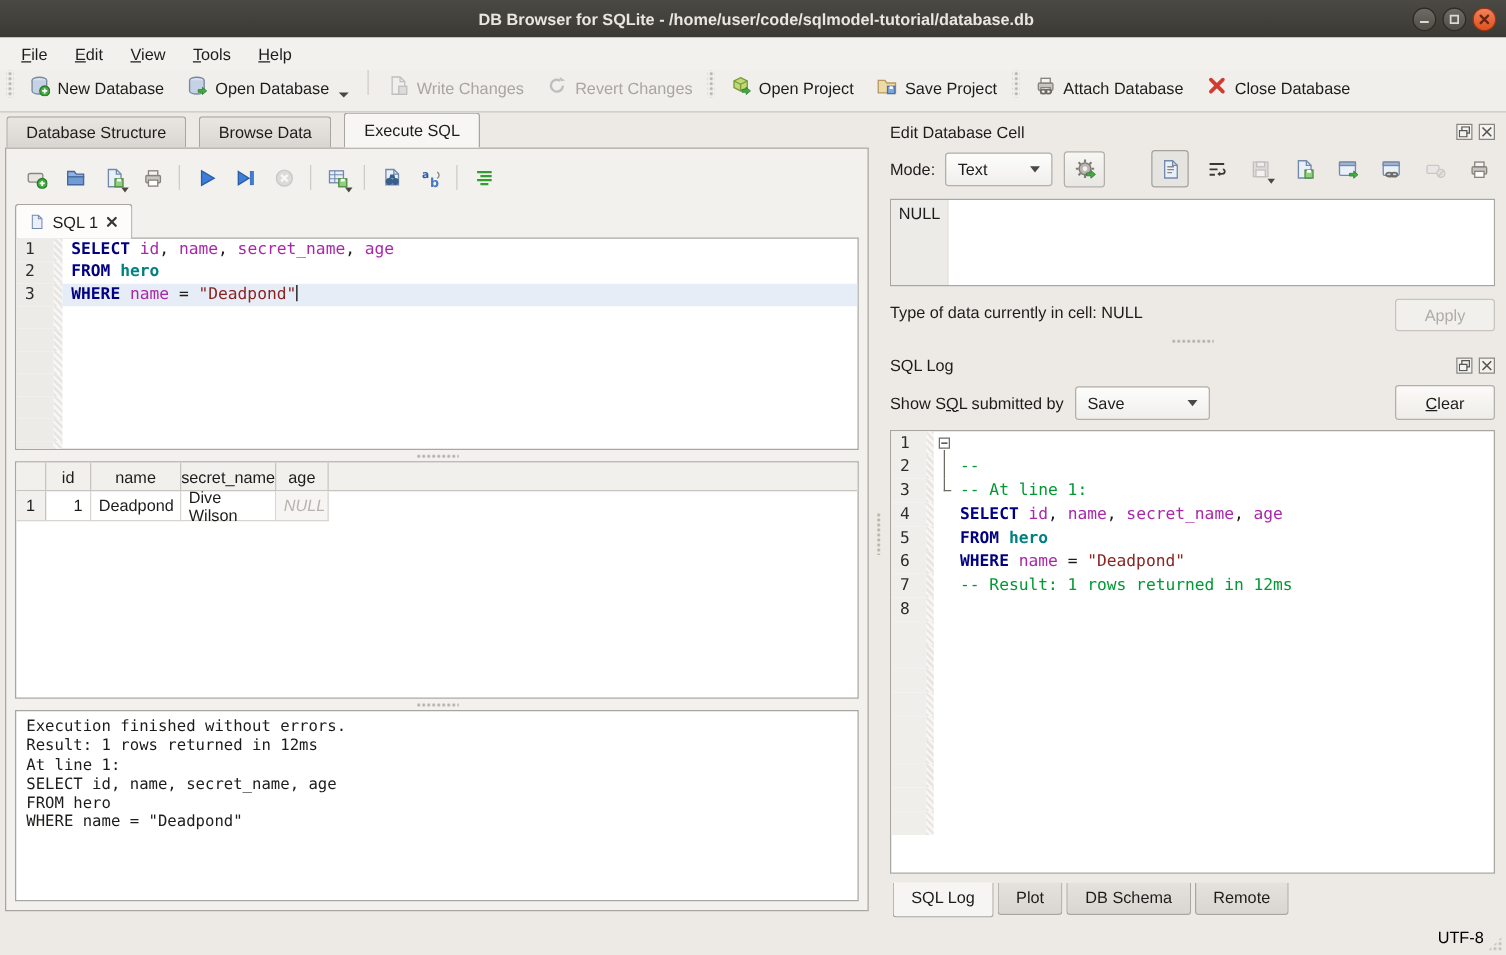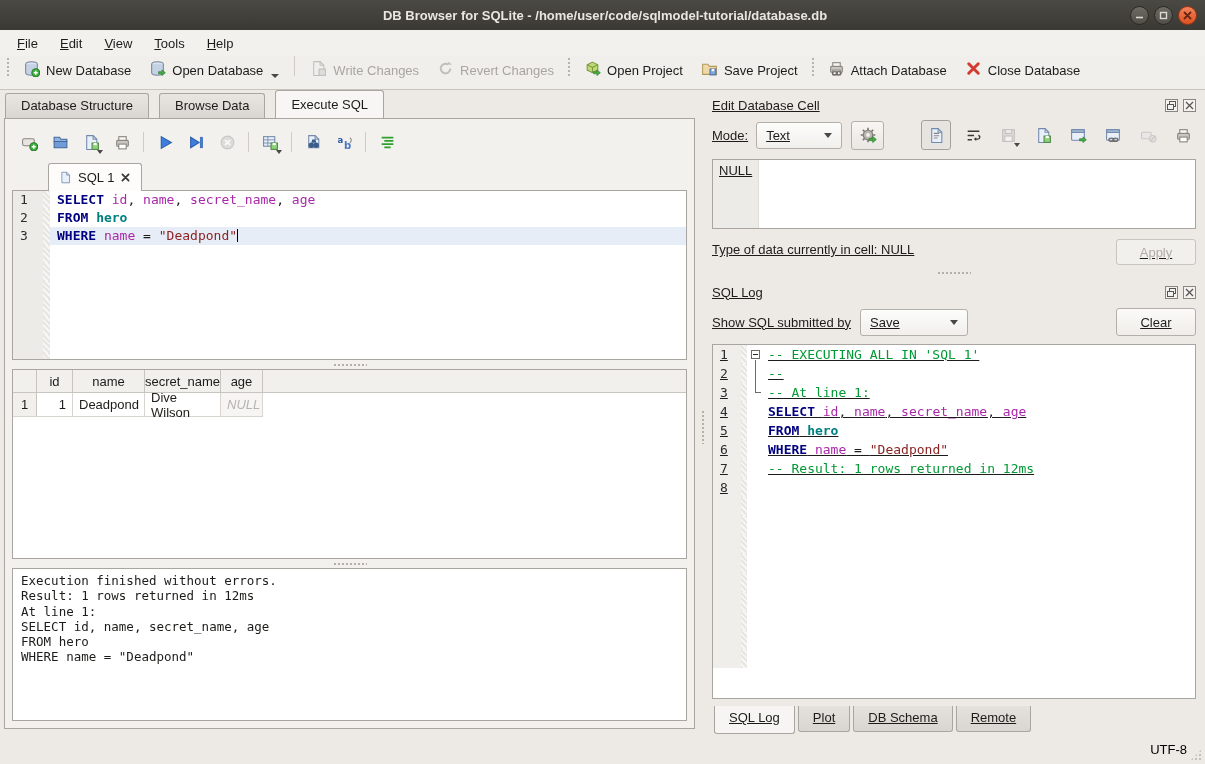--- a/index.html
+++ b/index.html
@@ -34,21 +34,21 @@
   .tab { height:25px; padding:4px 15px; background:linear-gradient(#E9E6E2,#D9D6D1); border:1px solid #A9A6A1; border-bottom:none; border-radius:3px 3px 0 0; margin-right:10px; }
   .tab.active { height:28px; background:#F7F6F4; padding-top:6px; position:relative; z-index:3; }
   .frame { position:absolute; left:4px; right:6px; top:28px; bottom:35px; border:1px solid #A9A6A1; background:#F2F1EE; padding:7px; display:flex; flex-direction:column; }
   
   .sql-toolbar { height:32px; display:flex; align-items:center; gap:5px; padding-left:4px; flex:none; }
   .sbtn { width:26px; height:26px; display:flex; align-items:center; justify-content:center; position:relative; border-radius:3px; }
   .sbtn.disabled svg { opacity:.45; filter:grayscale(1); }
   .mini-arrow { position:absolute; right:1px; bottom:1px; width:0; height:0; border-left:3px solid transparent; border-right:3px solid transparent; border-top:4px solid #4a4843; }
   .ssep { width:1px; height:20px; background:#CFCCC6; margin:0 3px; }
   
-  .subtabbar { height:30px; display:flex; align-items:flex-end; flex:none; margin-top:3px;margin-left:36px; }
+  .subtabbar { height:30px; display:flex; align-items:flex-end; flex:none; margin-top:3px; }
   .subtab { height:28px; display:flex; align-items:center; gap:6px; padding:0 10px; background:#FDFCFB; border:1px solid #A9A6A1; border-bottom:none; border-radius:3px 3px 0 0; position:relative; z-index:2; }
   
   .editor { height:170px; flex:none; border:1px solid #A9A6A1; background:#fff; overflow:hidden;
             font-family:"DejaVu Sans Mono", monospace; font-size:13px; margin-top:-1px; }
   .code-row { display:flex; height:18px; line-height:18px; white-space:pre; }
   .gutter-cell { flex:none; width:30px; background:#ECEBE8; color:#2d2c2a; padding-left:7px; }
   .hatch { flex:none; width:7px; background:repeating-linear-gradient(45deg,#E8E6E2 0 2px,#F7F6F4 2px 4px); }
   .code-cell { flex:1; padding-left:7px; }
   .code-row.current .code-cell { background:#E7EDF6; }
   .caret { display:inline-block; width:1px; height:13px; background:#000; vertical-align:-2px; }
@@ -68,21 +68,21 @@
   .grid-header { display:flex; height:23px; background:#F1F0ED; border-bottom:1px solid #C8C5C0; }
   .gh-cell { border-right:1px solid #C8C5C0; display:flex; align-items:center; justify-content:center; }
   .grid-row { display:flex; height:24px; }
   .gr-cell { border-right:1px solid #D8D5D0; border-bottom:1px solid #D8D5D0; padding:0 6px; display:flex; align-items:center; }
   .gr-rownum { background:#F1F0ED; border-right:1px solid #C8C5C0; justify-content:center; padding:0; }
   .gr-cell.num { justify-content:flex-end; }
   .gr-cell.nullv { color:#B7B4AF; font-style:italic; background:#F6F5F3; }
   
   .status-box { flex:1; border:1px solid #A9A6A1; background:#fff; font-family:"DejaVu Sans Mono", monospace; font-size:12.5px; line-height:15.3px; padding:4px 8px; white-space:pre; overflow:hidden; }
   
-  .right-pane { position:absolute; left:706px; top:0; right:0; height:100%; display:flex; flex-direction:column; padding:4px 9px 0 6px;text-decoration:underline; }
+  .right-pane { position:absolute; left:706px; top:0; right:0; height:100%; display:flex; flex-direction:column; padding:4px 9px 0 6px; }
   .dock-title { display:flex; align-items:center; height:22px; flex:none; }
   .dock-title .t { flex:1; }
   .dock-btn { width:13px; height:13px; border:1px solid #8a8781; background:#F3F2EF; margin-left:5px; display:flex; align-items:center; justify-content:center; }
   .mode-row { display:flex; align-items:center; height:38px; flex:none; }
   .select { height:27px; border:1px solid #B3B0AA; border-radius:3px; background:linear-gradient(#FDFDFC,#F0EFEC); display:flex; align-items:center; padding:0 9px; }
   .select .sel-arrow { margin-left:auto; width:0; height:0; border-left:4px solid transparent; border-right:4px solid transparent; border-top:5px solid #4a4843; }
   .gearbtn { width:33px; height:29px; border:1px solid #B3B0AA; border-radius:3px; background:linear-gradient(#F7F6F3,#E9E7E3); margin-left:9px; display:flex; align-items:center; justify-content:center; }
   .cell-icons { margin-left:auto; display:flex; align-items:center; gap:9px; }
   .cbtn { width:26px; height:26px; display:flex; align-items:center; justify-content:center; position:relative; border-radius:3px; }
   .cbtn.pressed { border:1px solid #A4A19B; background:#E6E4E0; width:30px; height:30px; }
@@ -500,21 +500,21 @@
     <div class="filter-row">
       <span id="filter-label">Show S<u>Q</u>L submitted by</span>
       <div class="select" style="width:108px;margin-left:9px;">
         <span>Save</span>
         <span class="sel-arrow"></span>
       </div>
       <div class="clear-btn" id="clear-btn"><u>C</u>lear</div>
     </div>
 
     <div class="log-box" id="log-box">
-        <div class="log-row"><div class="log-num">1</div><div class="log-hatch"></div><div class="fold-cell"><div class="fold-box"></div><div class="fold-tail"></div></div><div class="log-code"><span class="tok-cmt">-- EXECUTING ALL IN 'SQL 1'</span></div></div>
+        <div class="log-row"><div class="log-num">1</div><div class="log-hatch"></div><div class="fold-cell"><div class="fold-box"></div><div class="fold-tail"></div></div></div>
         <div class="log-row"><div class="log-num">2</div><div class="log-hatch"></div><div class="fold-cell"><div class="fold-vline"></div></div><div class="log-code"><span class="tok-cmt">--</span></div></div>
         <div class="log-row"><div class="log-num">3</div><div class="log-hatch"></div><div class="fold-cell"><div class="fold-cv"></div><div class="fold-ch"></div></div><div class="log-code"><span class="tok-cmt">-- At line 1:</span></div></div>
         <div class="log-row"><div class="log-num">4</div><div class="log-hatch"></div><div class="fold-cell"></div><div class="log-code"><span class="tok-kw">SELECT</span><span class="tok-pln"> </span><span class="tok-id">id</span><span class="tok-pln">, </span><span class="tok-id">name</span><span class="tok-pln">, </span><span class="tok-id">secret_name</span><span class="tok-pln">, </span><span class="tok-id">age</span></div></div>
         <div class="log-row"><div class="log-num">5</div><div class="log-hatch"></div><div class="fold-cell"></div><div class="log-code"><span class="tok-kw">FROM</span><span class="tok-pln"> </span><span class="tok-tbl">hero</span></div></div>
         <div class="log-row"><div class="log-num">6</div><div class="log-hatch"></div><div class="fold-cell"></div><div class="log-code"><span class="tok-kw">WHERE</span><span class="tok-pln"> </span><span class="tok-id">name</span><span class="tok-pln"> = </span><span class="tok-str">"Deadpond"</span></div></div>
         <div class="log-row"><div class="log-num">7</div><div class="log-hatch"></div><div class="fold-cell"></div><div class="log-code"><span class="tok-cmt">-- Result: 1 rows returned in 12ms</span></div></div>
         <div class="log-row"><div class="log-num">8</div><div class="log-hatch"></div><div class="fold-cell"></div><div class="log-code"></div></div>
         <div class="log-row"><div class="log-num"></div><div class="log-hatch"></div><div class="fold-cell"></div><div class="log-code"></div></div>
         <div class="log-row"><div class="log-num"></div><div class="log-hatch"></div><div class="fold-cell"></div><div class="log-code"></div></div>
         <div class="log-row"><div class="log-num"></div><div class="log-hatch"></div><div class="fold-cell"></div><div class="log-code"></div></div>

